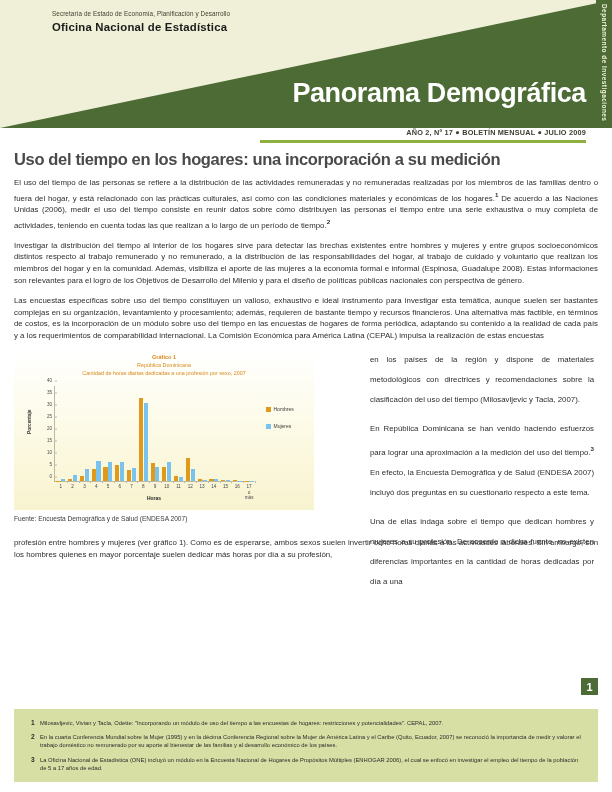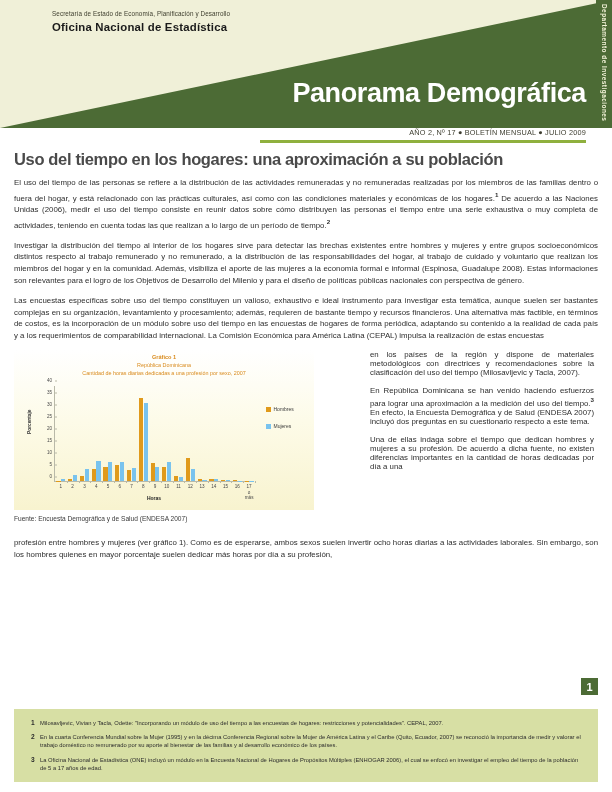--- a/index.html
+++ b/index.html
@@ -79,21 +79,21 @@
   .issue-bar {
     position: relative;
     width: 612px;
     height: 18px;
     background: #ffffff;
   }
   .issue-text {
     position: absolute;
     right: 26px; top: 0px;
     font-size: 7.3px;
-    font-weight: normal;
+    font-weight: bold;
     color: #3d3d2f;
     letter-spacing: .2px;
   }
   .green-rule {
     position: absolute;
     left: 260px; top: 12px;
     width: 326px; height: 3px;
     background: #8fb03e;
   }
 
@@ -120,21 +120,21 @@
   sup { font-size: 6.2px; font-weight: bold; vertical-align: super; }
 
   .flow { position: relative; }
   .rightcol {
     position: absolute;
     right: 0; top: 0;
     width: 228px;
   }
   .rightcol p {
     font-size: 7.85px;
-    line-height: 9px;
+    line-height: 20px;
     text-align: justify;
     margin: 0 4px 9px 0;
     color: #2e2e2e;
   }
 
   
   .chart-wrap {
     position: relative;
     width: 300px;
     margin-top: 2px;
@@ -305,21 +305,21 @@
 
   <div class="panorama">Panorama Demográfica</div>
 </div>
 
 <div class="issue-bar">
   <div class="green-rule"></div>
   <div class="issue-text">AÑO 2, Nº 17 ● BOLETÍN MENSUAL ● JULIO 2009</div>
 </div>
 
 <div class="page">
-  <div class="title">Uso del tiempo en los hogares: una aproximación a su población</div>
+  <div class="title">Uso del tiempo en los hogares: una incorporación a su medición</div>
 
   <p class="body"><span>El uso del tiempo de las personas se refiere a la distribución de las actividades remuneradas y no remuneradas realizadas por los miembros de las familias dentro o fuera del hogar, y está relacionado con las prácticas culturales, así como con las condiciones materiales y económicas de los hogares.</span><sup>1</sup> <span>De acuerdo a las Naciones Unidas (2006), medir el uso del tiempo consiste en reunir datos sobre cómo distribuyen las personas el tiempo entre una serie exhaustiva o muy completa de actividades, teniendo en cuenta todas las que realizan a lo largo de un período de tiempo.</span><sup>2</sup></p>
 
   <p class="body">Investigar la distribución del tiempo al interior de los hogares sirve para detectar las brechas existentes entre hombres y mujeres y entre grupos socioeconómicos distintos respecto al trabajo remunerado y no remunerado, a la distribución de las responsabilidades del hogar, al trabajo de cuidado y voluntario que realizan los miembros del hogar y en la comunidad. Además, visibiliza el aporte de las mujeres a la economía formal e informal (Espinosa, Guadalupe 2008). Estas informaciones son relevantes para el logro de los Objetivos de Desarrollo del Milenio y para el diseño de políticas públicas nacionales con perspectiva de género.</p>
 
   <p class="body">Las encuestas específicas sobre uso del tiempo constituyen un valioso, exhaustivo e ideal instrumento para investigar esta temática, aunque suelen ser bastantes complejas en su organización, levantamiento y procesamiento; además, requieren de bastante tiempo y recursos financieros. Una alternativa más factible, en términos de costos, es la incorporación de un módulo sobre uso del tiempo en las encuestas de hogares de forma periódica, adaptando su contenido a la realidad de cada país y a los requerimientos de comparabilidad internacional. La Comisión Económica para América Latina (CEPAL) impulsa la realización de estas encuestas</p>
 
   <div class="flow">
 
     <div class="rightcol">

